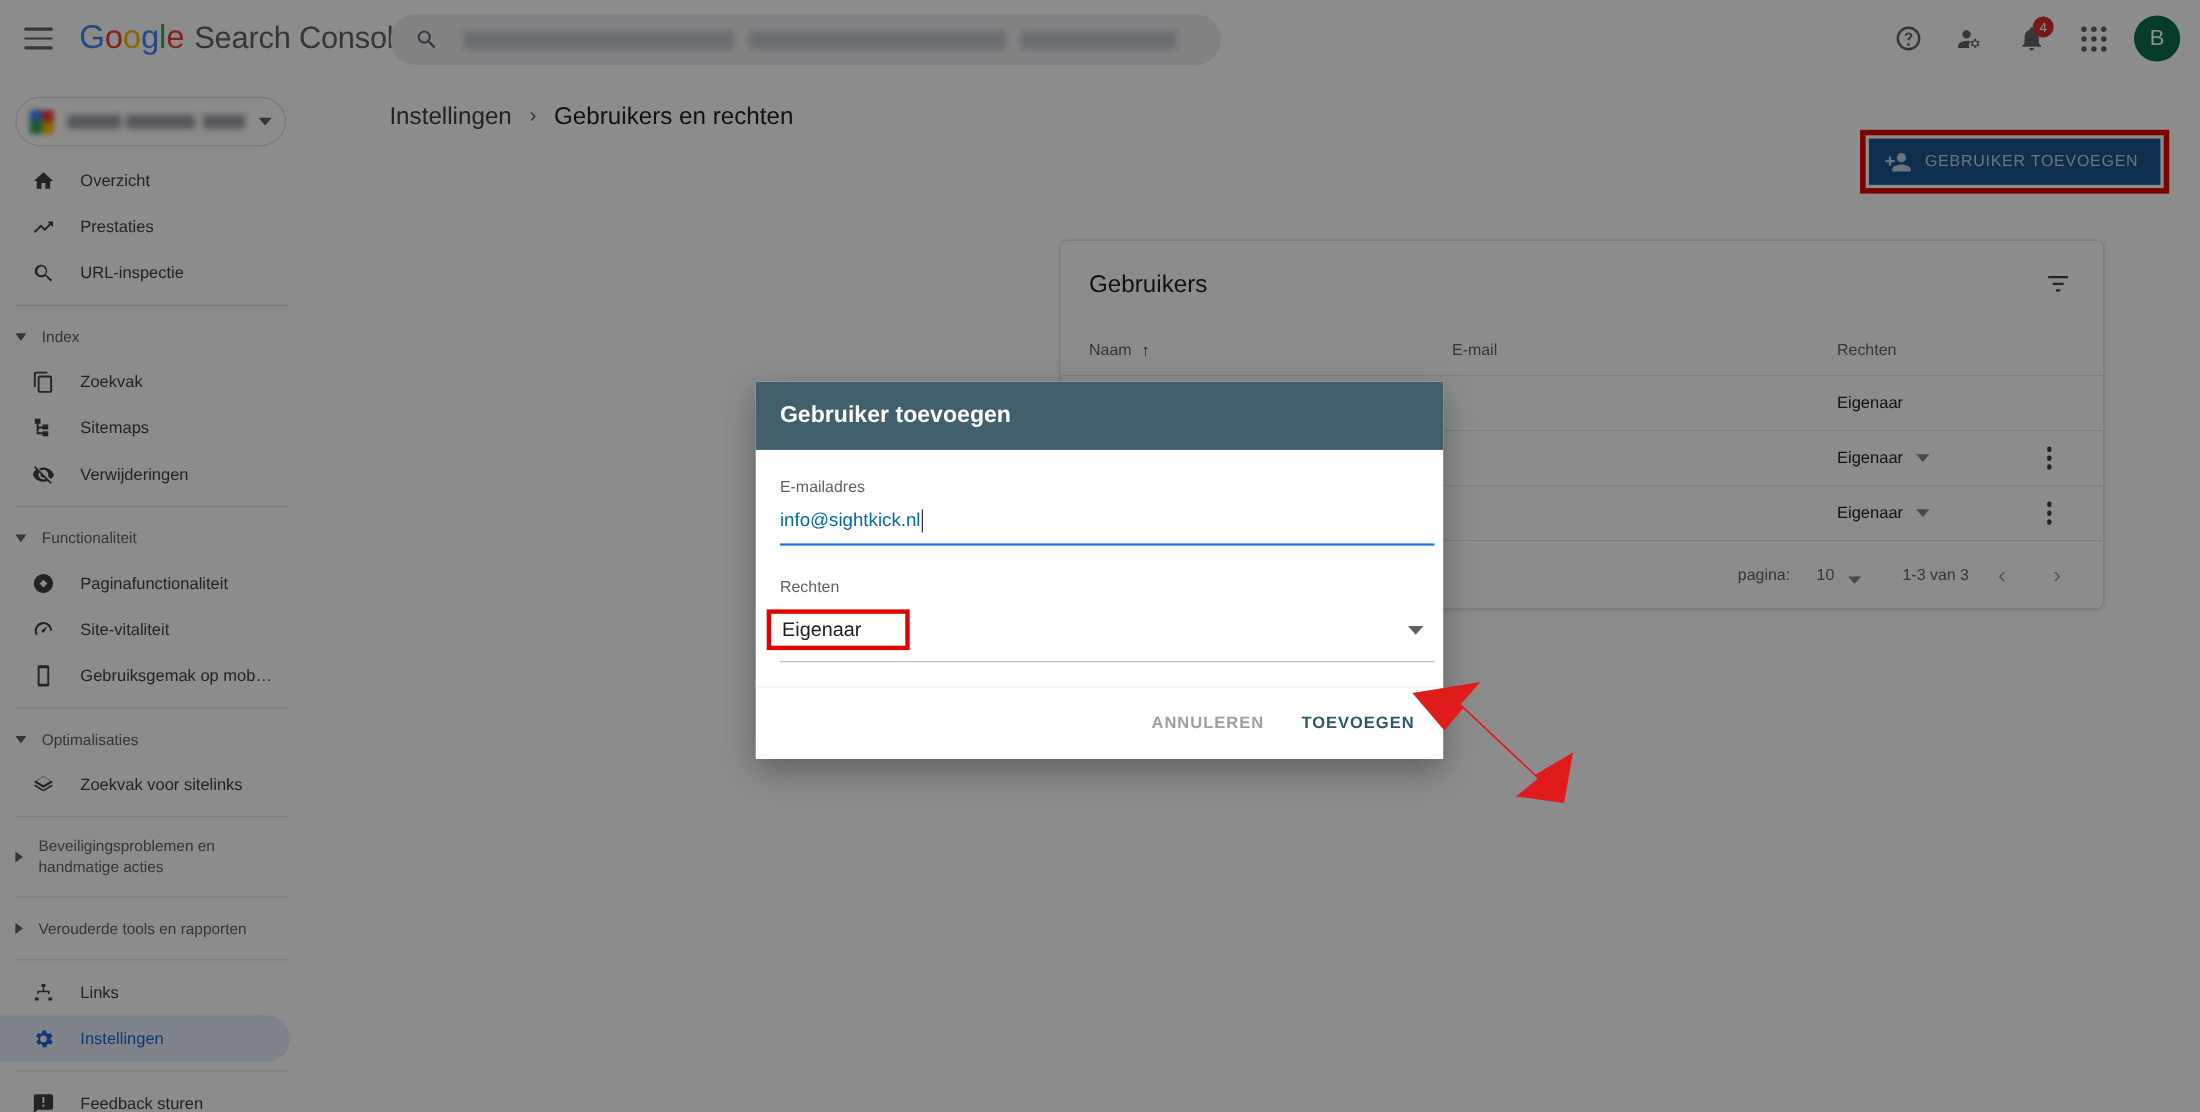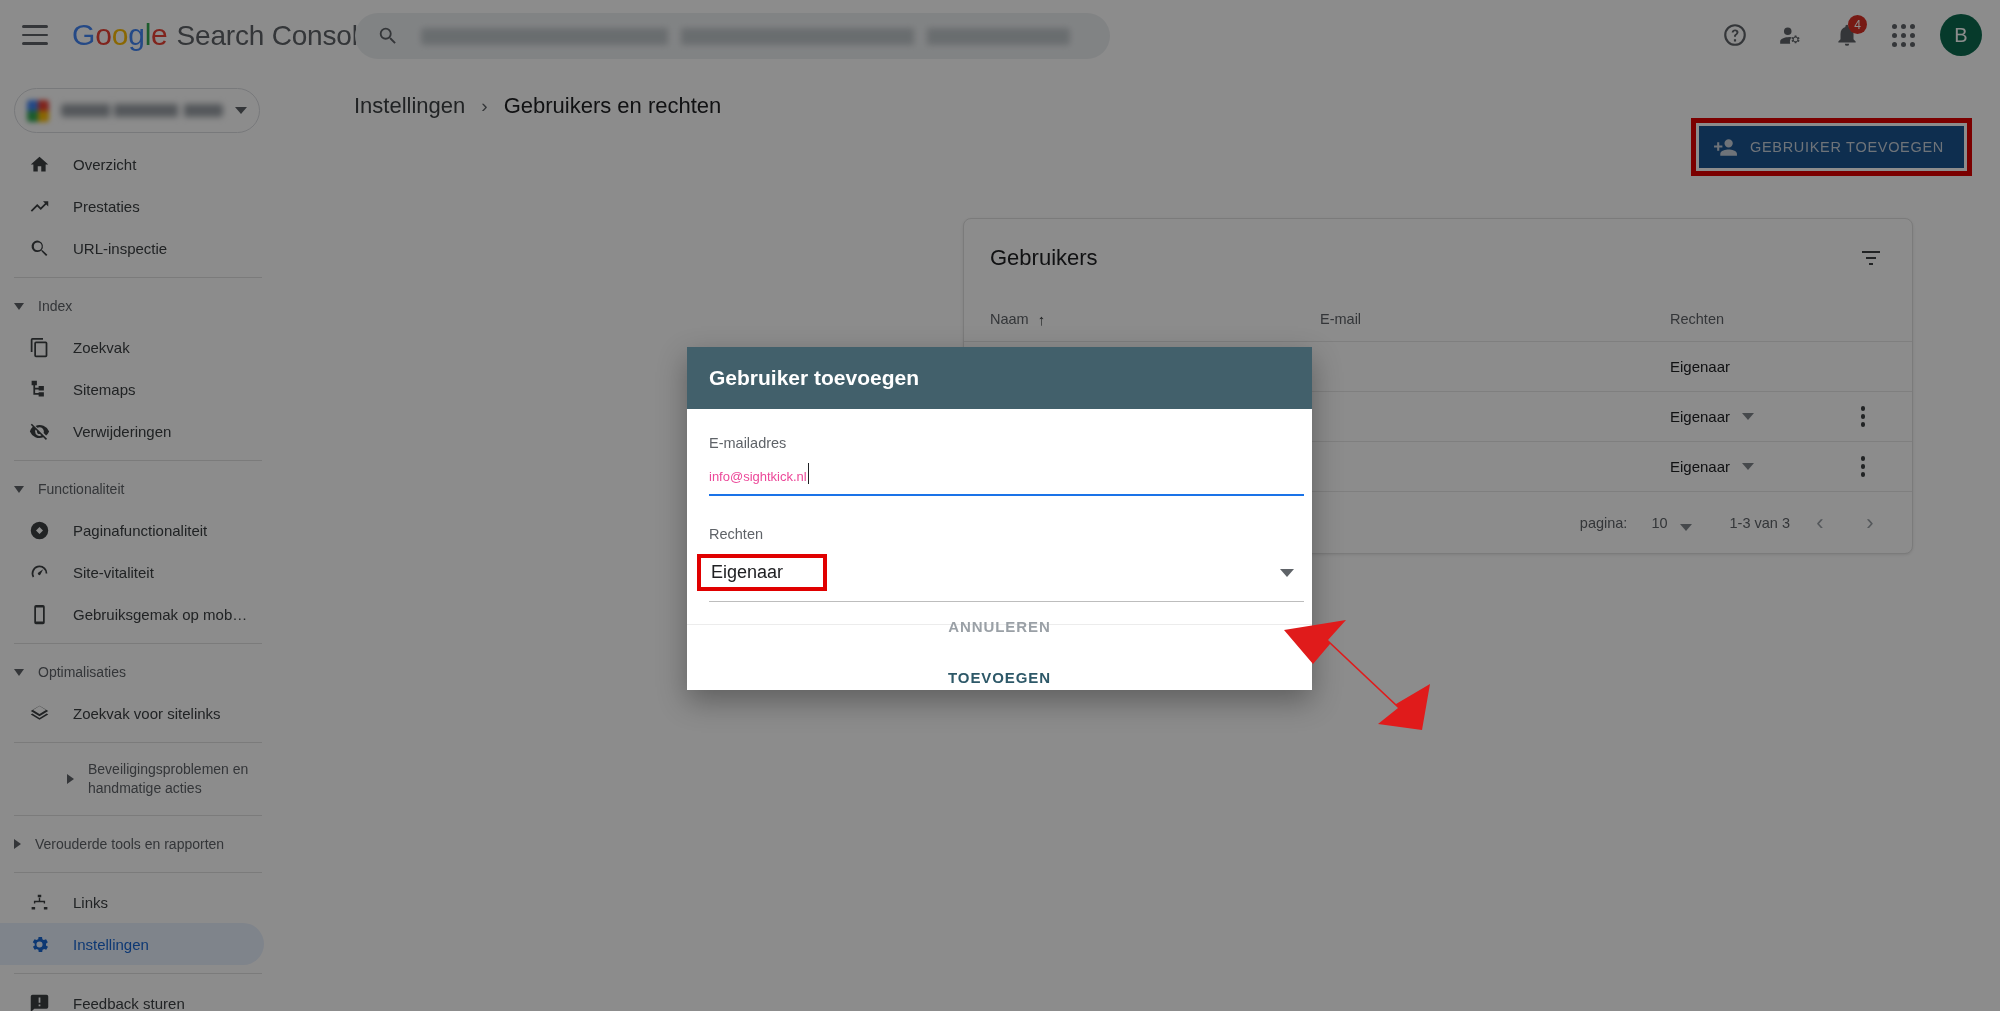--- a/index.html
+++ b/index.html
@@ -90,21 +90,21 @@
   .nav-item.active .ico svg { fill: #1967d2; }
 
   .nav-group {
     display: flex; align-items: center; height: 40px; padding-left: 14px;
     color: #5f6368; font-size: 14px; cursor: pointer;
   }
   .nav-group .tri-dn { width: 0; height: 0; margin-right: 14px; flex:none;
     border-left: 5.5px solid transparent; border-right: 5.5px solid transparent; border-top: 7px solid #5f6368; }
   .nav-group .tri-rt { width: 0; height: 0; margin-right: 14px; flex:none;
     border-top: 5.5px solid transparent; border-bottom: 5.5px solid transparent; border-left: 7px solid #5f6368; }
-  .nav-group.wrap { height: 56px; align-items: center; justify-content: flex-end; }
+  .nav-group.wrap { height: 56px; align-items: center; }
   .nav-group.wrap .lbl { line-height: 1.35; max-width: 190px; }
   .nav-sep { height: 1px; background: #e0e0e0; margin: 8px 16px 8px 14px; }
 
   
   #content { position: absolute; left: 278px; top: 70px; width: 1722px; height: 941px; background: #fff; z-index: 8; }
   #breadcrumb {
     position: absolute; left: 76px; top: 23px; font-size: 22px; color: #202124;
     display: flex; align-items: center; gap: 16px;
   }
   #breadcrumb .crumb-1 { color: #3c4043; cursor: pointer; }
@@ -154,34 +154,34 @@
   
   #dialog {
     position: absolute; left: 687px; top: 347px; width: 625px;
     background: #fff; box-shadow: 0 11px 28px rgba(0,0,0,.33); z-index: 100;
   }
   #dlg-head { background: #42606b; height: 62px; display: flex; align-items: center; padding: 0 22px; }
   #dlg-title { color: #fff; font-size: 21px; font-weight: 700; }
   #dlg-body { padding: 26px 8px 22px 22px; }
   .fld-label { font-size: 14.5px; color: #5f6368; margin-bottom: 12px; }
   .fld-email {
-    font-size: 13px; color: #ec4899; border-bottom: 2px solid #1a73e8;
-    padding-bottom: 10px; display: flex; align-items: flex-end;
+    font-size: 17px; color: #0369a1; border-bottom: 2px solid #1a73e8;
+    padding-bottom: 10px; display: flex; align-items: flex-start;
   }
   .caretbar { display:inline-block; width: 1.5px; height: 21px; background: #202124; margin-left: 1px; }
   .fld-gap { height: 30px; }
   .sel-row { display: flex; align-items: center; border-bottom: 1px solid #bdbdbd; padding-bottom: 10px; position: relative; }
   .sel-redbox {
     border: 4px solid #e00000; padding: 4px 40px 4px 10px; margin-left: -12px;
     background: #fff; font-size: 18px; color: #202124;
   }
   .sel-arrow { position: absolute; right: 10px; width: 0; height: 0;
     border-left: 7px solid transparent; border-right: 7px solid transparent; border-top: 8px solid #5f6368; }
   #dlg-foot { display: flex; align-items: center; justify-content: flex-end; gap: 34px;
-    padding: 4px 26px; height: 66px; border-top: 1px solid #ececec; flex-direction: column; }
+    padding: 16px 26px; height: 66px; border-top: 1px solid #ececec; }
   .dlg-btn { font-size: 15px; font-weight: 700; letter-spacing: .9px; cursor: pointer; }
   .dlg-cancel { color: #9aa0a6; }
   .dlg-confirm { color: #2d5868; }
 
   
   #red-arrow { position: absolute; left: 1280px; top: 612px; width: 150px; height: 120px; z-index: 120; }
 </style>
 </head>
 <body>
 

